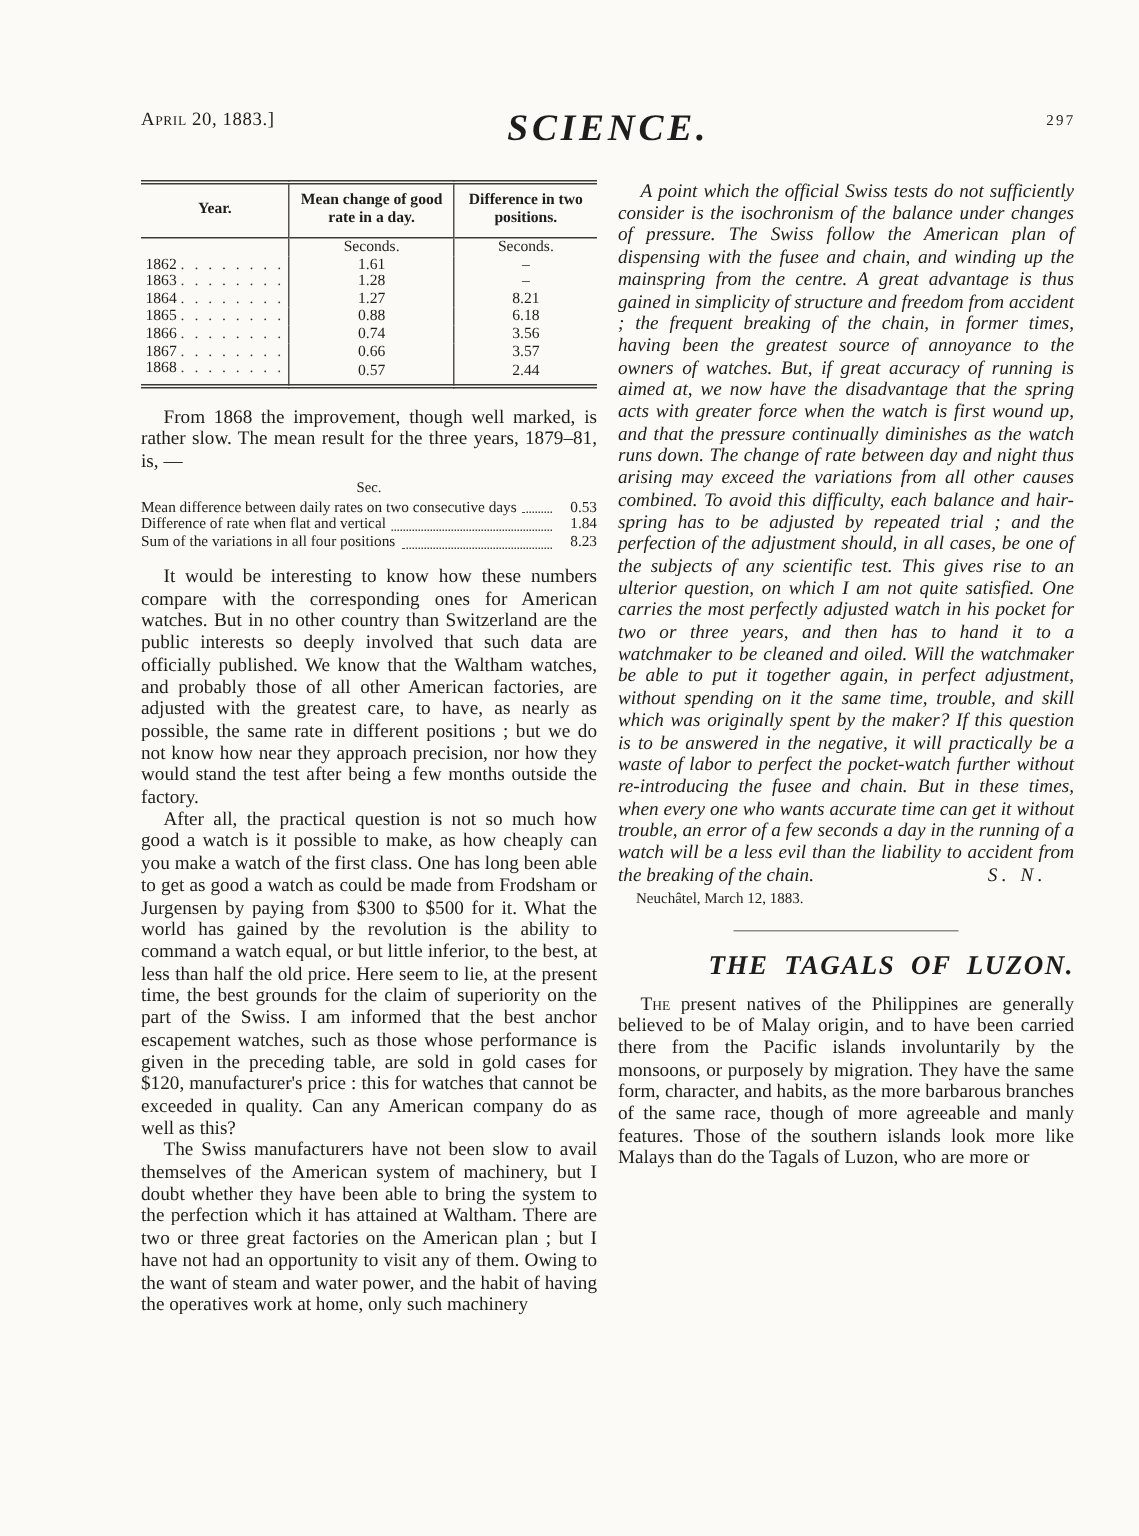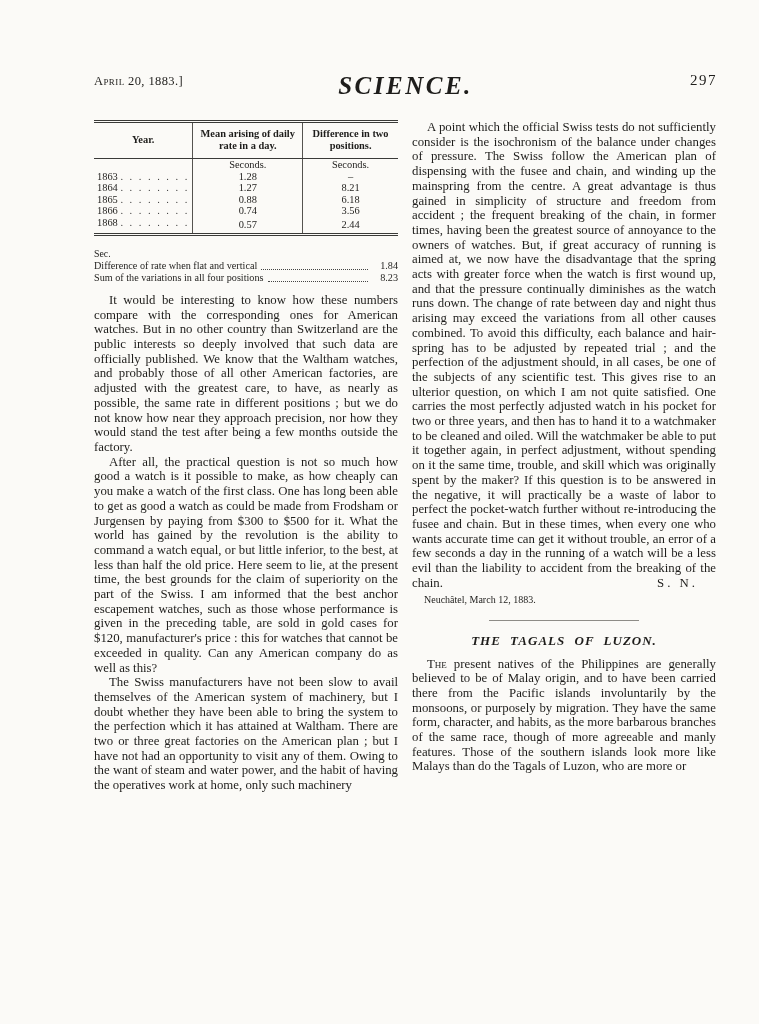--- a/index.html
+++ b/index.html
@@ -9,55 +9,55 @@
     font-family:"Liberation Serif","DejaVu Serif",serif;
     color:#1e1d1b;
     -webkit-font-smoothing:antialiased;
   }
   .page{box-sizing:border-box;width:759px;height:1024px;padding:72px 62px 0 74px;overflow:hidden;margin-left:20px;}
 
   
   .masthead{position:relative;display:flex;justify-content:space-between;align-items:baseline;height:24px;}
   .issue-date{font-variant:small-caps;font-size:12.5px;letter-spacing:.4px;}
   .journal-title{position:absolute;left:50%;transform:translateX(-50%);font-style:italic;font-weight:bold;font-size:25px;letter-spacing:2.5px;}
-  .page-number{font-size:15px;letter-spacing:1.5px;text-align:center;}
+  .page-number{font-size:10px;letter-spacing:1.5px;text-align:center;}
 
   
   .columns{display:flex;gap:14px;margin-top:24px;}
   .col{width:304px;}
 
   .body-text{margin:0;font-size:12.8px;line-height:14.7px;text-align:justify;hyphens:auto;}
   .indent{text-indent:15px;}
 
   
   table.data-table{width:100%;border-collapse:collapse;border-top:3px double #3a3a38;border-bottom:3px double #3a3a38;font-size:10.4px;margin-bottom:12px;}
   table.data-table th{font-weight:bold;text-align:center;padding:5px 4px 6px;border-bottom:1px solid #3a3a38;line-height:12px;}
   table.data-table td{padding:0 3px;line-height:11.6px;text-align:center;}
   .col-divider{border-left:1px solid #55534f;}
   td.units-cell{text-align:center;padding-top:5px;padding-bottom:2px;}
   td.num-cell{text-align:center;}
   td.year-cell{white-space:nowrap;overflow:hidden;padding-left:4px;}
   td.year-cell .dots{letter-spacing:2px;color:#333;}
 
   
   .measures{margin:5px 0 9px;font-size:10.2px;line-height:11.8px;}
-  .sec-label{text-align:left;font-size:9.8px;margin-bottom:1px;}
+  .sec-label{text-align:center;font-size:9.8px;margin-bottom:1px;}
   .measure{display:flex;align-items:flex-end;}
   .m-label{flex:0 1 auto;}
   .m-dots{flex:1 1 10px;border-bottom:1px dotted #444;margin:0 4px 2px 4px;min-width:8px;}
   .m-value{flex:0 0 26px;text-align:right;}
 
   
-  .sig-holder{position:relative;}
+  .sig-holder{position:relative;font-style:italic;}
   .signature{position:absolute;right:18px;bottom:0;letter-spacing:3px;}
   .dateline{font-size:10px;margin:3px 0 0 12px;line-height:12px;}
 
   
   .article-divider{width:150px;border:none;border-top:1px solid #8e8c87;margin:14px auto 12px;}
-  .section-heading{margin:0 0 8px;text-align:center;font-style:italic;font-weight:bold;font-size:13px;letter-spacing:1px;word-spacing:5px;}
+  .section-heading{margin:0 0 8px;text-align:right;font-style:italic;font-weight:bold;font-size:18px;letter-spacing:1px;word-spacing:5px;}
   .lead{font-variant:small-caps;}
 </style>
 </head>
 <body>
 
 <div class="page">
 
   <div class="masthead">
     <span class="issue-date">April 20, 1883.]</span>
     <span class="journal-title">SCIENCE.</span>
@@ -65,29 +65,34 @@
   </div>
 
   <div class="columns">
 
     <div class="col">
 
       <table class="data-table">
         <thead>
           <tr>
             <th>Year.</th>
-            <th class="col-divider">Mean arising of daily rate in a day.</th>
+            <th class="col-divider">Mean change of good rate in a day.</th>
             <th class="col-divider">Difference in two positions.</th>
           </tr>
         </thead>
         <tbody>
           <tr>
             <td></td>
             <td class="col-divider units-cell">Seconds.</td>
             <td class="col-divider units-cell">Seconds.</td>
+          </tr>
+          <tr>
+            <td class="year-cell"><span>1862</span> <span class="dots">. . . . . . . .</span></td>
+            <td class="col-divider num-cell">1.61</td>
+            <td class="col-divider num-cell">–</td>
           </tr>
           <tr>
             <td class="year-cell"><span>1863</span> <span class="dots">. . . . . . . .</span></td>
             <td class="col-divider num-cell">1.28</td>
             <td class="col-divider num-cell">–</td>
           </tr>
           <tr>
             <td class="year-cell"><span>1864</span> <span class="dots">. . . . . . . .</span></td>
             <td class="col-divider num-cell">1.27</td>
             <td class="col-divider num-cell">8.21</td>
@@ -96,30 +101,41 @@
             <td class="year-cell"><span>1865</span> <span class="dots">. . . . . . . .</span></td>
             <td class="col-divider num-cell">0.88</td>
             <td class="col-divider num-cell">6.18</td>
           </tr>
           <tr>
             <td class="year-cell"><span>1866</span> <span class="dots">. . . . . . . .</span></td>
             <td class="col-divider num-cell">0.74</td>
             <td class="col-divider num-cell">3.56</td>
           </tr>
           <tr>
+            <td class="year-cell"><span>1867</span> <span class="dots">. . . . . . . .</span></td>
+            <td class="col-divider num-cell">0.66</td>
+            <td class="col-divider num-cell">3.57</td>
+          </tr>
+          <tr>
             <td class="year-cell" style="padding-bottom:4px;"><span>1868</span> <span class="dots">. . . . . . . .</span></td>
             <td class="col-divider num-cell">0.57</td>
             <td class="col-divider num-cell">2.44</td>
           </tr>
         </tbody>
       </table>
 
+      <p class="body-text indent">From 1868 the improvement, though well marked, is rather slow. The mean result for the three years, 1879–81, is, —</p>
 
       <div class="measures">
         <div class="sec-label">Sec.</div>
+        <div class="measure">
+          <span class="m-label">Mean difference between daily rates on two consecutive days</span>
+          <span class="m-dots"></span>
+          <span class="m-value">0.53</span>
+        </div>
         <div class="measure">
           <span class="m-label">Difference of rate when flat and vertical</span>
           <span class="m-dots"></span>
           <span class="m-value">1.84</span>
         </div>
         <div class="measure">
           <span class="m-label">Sum of the variations in all four positions</span>
           <span class="m-dots"></span>
           <span class="m-value">8.23</span>
         </div>

